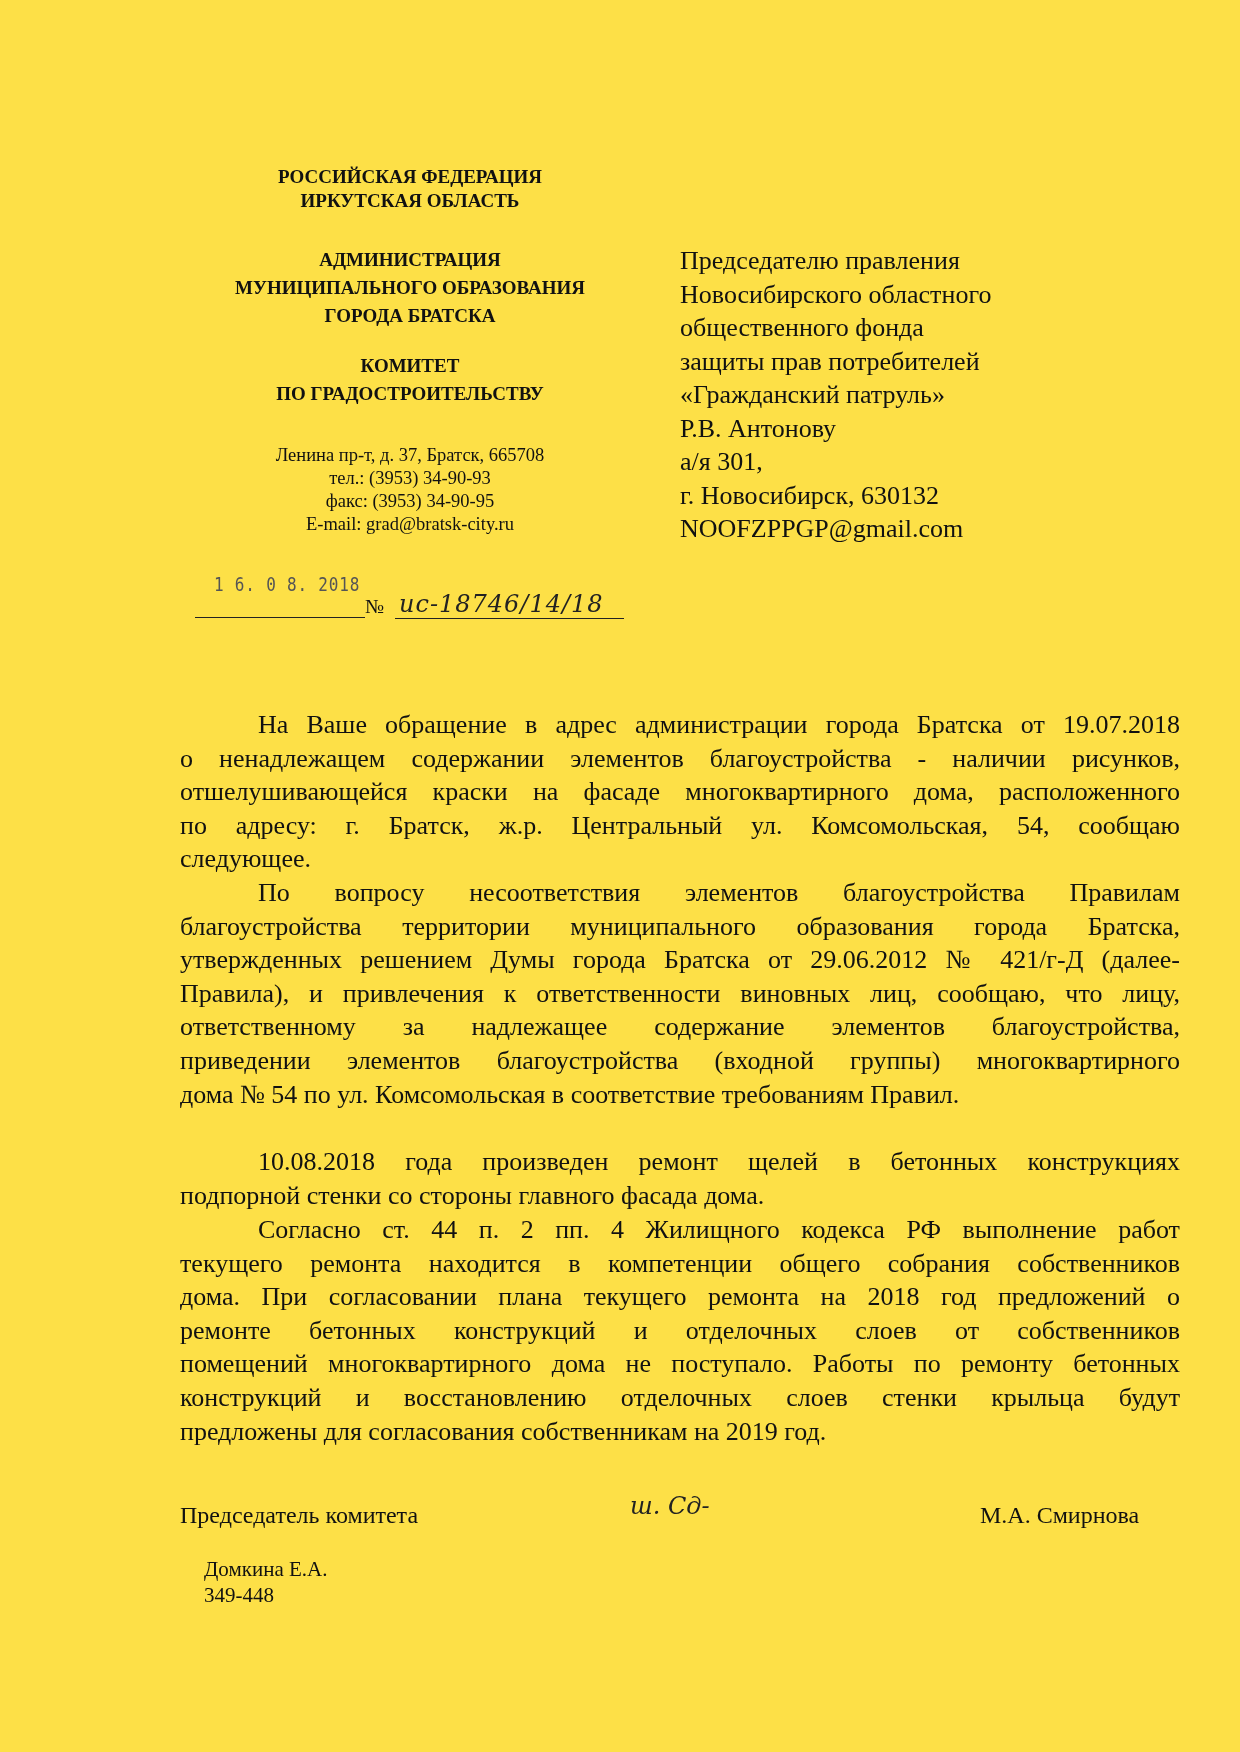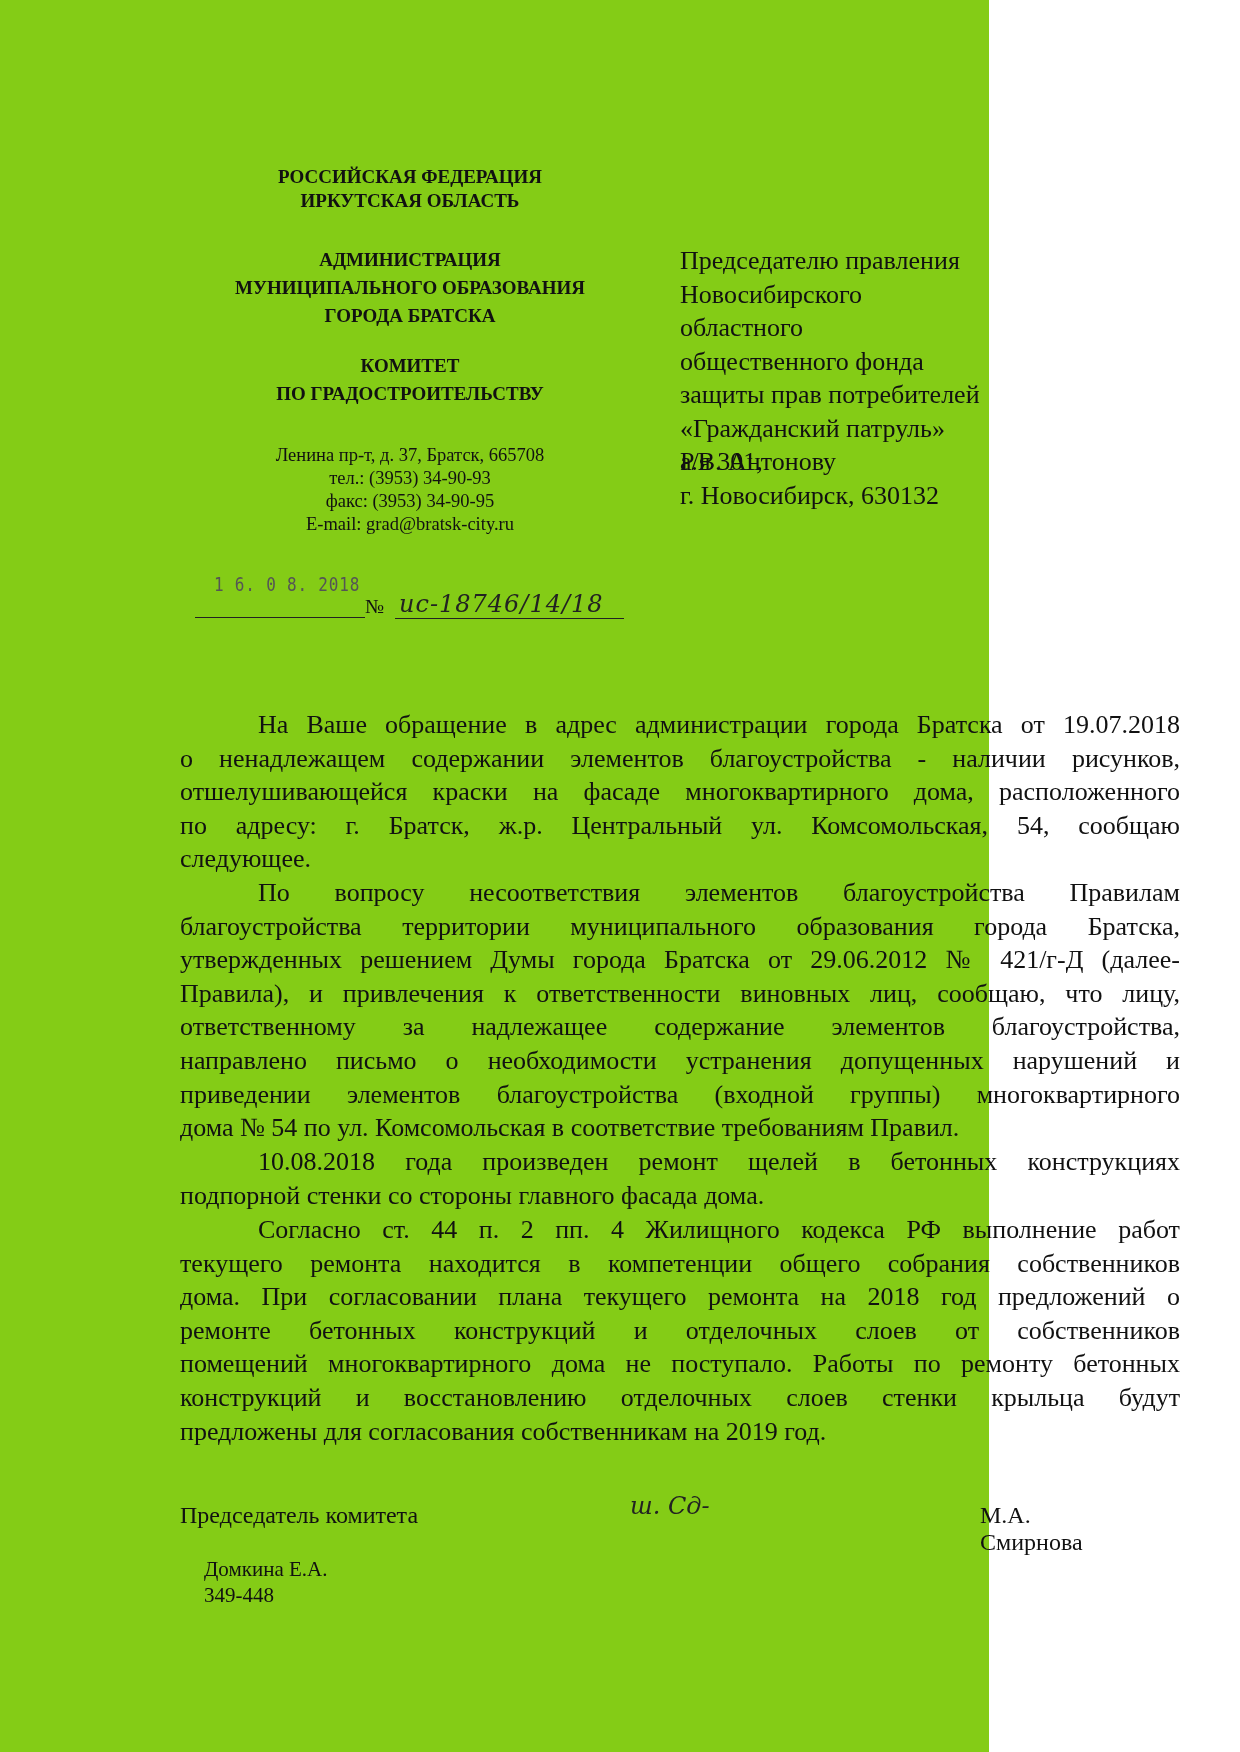--- a/index.html
+++ b/index.html
@@ -1,18 +1,18 @@
 <!DOCTYPE html>
 <html><head>
   <meta charset="utf-8">
   <style>
     html, body { margin: 0; padding: 0; background: #ffffff; }
     body { width: 1240px; height: 1752px; position: relative; overflow: hidden;
            font-family: "Liberation Serif", "DejaVu Serif", serif; color: #111; }
-    .page { position: absolute; left: 0; top: 0; width: 989px; height: 1752px; background: #84cc16; }
+    .page { position: absolute; left: 0; top: 0; width: 1240px; height: 1752px; background: #fde047; }
 
     
     .lh { position: absolute; left: 170px; width: 480px; text-align: center; }
     .lh-bold-sm { font-weight: bold; font-size: 19px; line-height: 24px; }
     .lh-bold-lg { font-weight: bold; font-size: 19px; line-height: 28px; }
     .lh-contact { font-size: 18.5px; line-height: 23px; }
     .lh-l1 { top: 165px; }
     .lh-l2 { top: 246px; }
     .lh-l3 { top: 352px; }
     .lh-l4 { top: 444px; }
@@ -81,37 +81,37 @@
     <div>Председателю правления</div>
     <div>Новосибирского областного</div>
     <div>общественного фонда</div>
     <div>защиты прав потребителей</div>
     <div>«Гражданский патруль»</div>
     <div>Р.В. Антонову</div>
   </div>
   <div class="rcp rcp-2">
     <div>а/я 301,</div>
     <div>г. Новосибирск, 630132</div>
+    <div>NOOFZPPGP@gmail.com</div>
   </div>
 
   <div class="body p1">
     <span class="ln ind">На Ваше обращение в адрес администрации города Братска от 19.07.2018</span>
     <span class="ln">о ненадлежащем содержании элементов благоустройства - наличии рисунков,</span>
     <span class="ln">отшелушивающейся краски на фасаде многоквартирного дома, расположенного</span>
     <span class="ln">по адресу: г. Братск, ж.р. Центральный ул. Комсомольская, 54, сообщаю</span>
     <span class="ln last">следующее.</span>
   </div>
 
   <div class="body p2">
     <span class="ln ind">По вопросу несоответствия элементов благоустройства Правилам</span>
     <span class="ln">благоустройства территории муниципального образования города Братска,</span>
     <span class="ln">утвержденных решением Думы города Братска от 29.06.2012 № 421/г-Д (далее-</span>
     <span class="ln">Правила), и привлечения к ответственности виновных лиц, сообщаю, что лицу,</span>
     <span class="ln">ответственному за надлежащее содержание элементов благоустройства,</span>
-    <span class="ln">направлено письмо о необходимости устранения допущенных нарушений и</span>
     <span class="ln">приведении элементов благоустройства (входной группы) многоквартирного</span>
     <span class="ln last">дома № 54 по ул. Комсомольская в соответствие требованиям Правил.</span>
   </div>
 
   <div class="body p3">
     <span class="ln ind">10.08.2018 года произведен ремонт щелей в бетонных конструкциях</span>
     <span class="ln last">подпорной стенки со стороны главного фасада дома.</span>
   </div>
 
   <div class="body p4">

